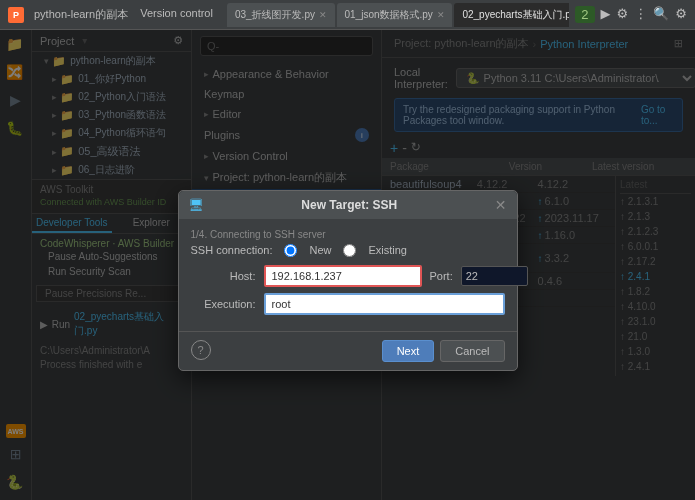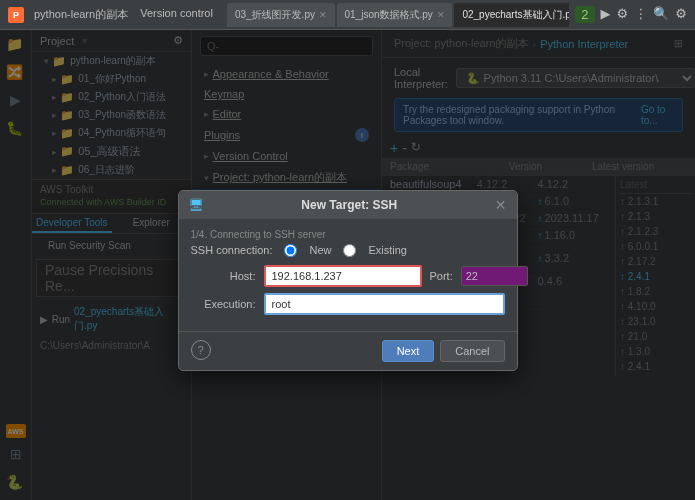--- a/index.html
+++ b/index.html
@@ -52,21 +52,21 @@
 
     
     .settings-panel { display: flex; flex: 1; overflow: hidden; }
     .settings-left { width: 190px; background: #3c3f41; border-right: 1px solid #555; overflow-y: auto; }
     .settings-search { padding: 6px 8px; }
     .settings-search input { width: 100%; background: #2b2b2b; border: 1px solid #555; color: #bbb; padding: 3px 6px; font-size: 11px; border-radius: 3px; }
     .settings-section { padding: 2px 0; }
     .settings-item { padding: 4px 12px; font-size: 11px; color: #bbb; cursor: pointer; display: flex; align-items: center; gap: 4px; }
     .settings-item.active { background: #2d5a8e; color: white; }
     .settings-item .arrow { color: #888; font-size: 9px; }
-    .settings-item .item-label { flex: 1; text-decoration: underline; }
+    .settings-item .item-label { flex: 1; }
     .settings-item .info-badge { width: 14px; height: 14px; border-radius: 50%; background: #4e7dba; color: white; font-size: 8px; display: flex; align-items: center; justify-content: center; }
 
     
     .settings-content { flex: 1; background: #3c3f41; overflow-y: auto; padding: 0; }
     .settings-breadcrumb { padding: 6px 12px; font-size: 11px; color: #888; border-bottom: 1px solid #555; display: flex; align-items: center; gap: 4px; }
     .breadcrumb-sep { color: #666; }
     .breadcrumb-active { color: #4fc3f7; }
 
     
     .pi-header { padding: 8px 12px 4px; display: flex; align-items: center; gap: 8px; }
@@ -82,21 +82,21 @@
     .dialog-title { font-size: 12px; color: #ddd; font-weight: bold; }
     .dialog-close { color: #888; cursor: pointer; font-size: 14px; }
     .dialog-body { padding: 10px 12px; }
     .ssh-step { font-size: 10px; color: #888; margin-bottom: 4px; }
     .radio-group { display: flex; align-items: center; gap: 12px; margin-bottom: 8px; font-size: 11px; }
     .radio-group label { display: flex; align-items: center; gap: 12px; color: #bbb; cursor: pointer; }
     .form-row { display: flex; align-items: center; gap: 8px; margin-bottom: 6px; }
     .form-label { font-size: 11px; color: #bbb; width: 65px; text-align: right; flex-shrink: 0; }
     .form-input { flex: 1; background: #fff; border: 2px solid #e05555; color: #333; padding: 3px 6px; font-size: 11px; border-radius: 2px; }
     .form-input.active { border-color: #6a9fd8; background: #fff; color: #333; }
-    .port-input { width: 67px; background: #701a75; border: 1px solid #555; color: #bbb; padding: 3px 4px; font-size: 11px; border-radius: 2px; }
+    .port-input { width: 67px; background: #0f172a; border: 1px solid #555; color: #bbb; padding: 3px 4px; font-size: 11px; border-radius: 2px; }
     .port-label { font-size: 11px; color: #bbb; }
     .dialog-footer { display: flex; justify-content: flex-end; gap: 6px; padding: 8px 12px; border-top: 1px solid #555; }
     .btn { padding: 4px 14px; border-radius: 3px; font-size: 11px; cursor: pointer; border: 1px solid; }
     .btn-primary { background: #4e7dba; border-color: #5a8fce; color: white; }
     .btn-secondary { background: #4c5052; border-color: #666; color: #bbb; }
 
     
     .pkg-table { width: 100%; font-size: 11px; }
     .pkg-table-header { display: flex; padding: 3px 8px; background: #4c5052; border-bottom: 1px solid #555; }
     .pkg-col { flex: 1; color: #888; font-size: 10px; }
@@ -203,37 +203,40 @@
       <div class="title">AWS Toolkit</div>
       <div class="connected-badge">Connected with AWS Builder ID</div>
     </div>
 
     <div class="dev-tabs">
       <div class="dev-tab active">Developer Tools</div>
       <div class="dev-tab">Explorer</div>
     </div>
 
     <div class="codewhisperer-section">
+      <div class="cw-header">CodeWhisperer · AWS Builder</div>
+      <div class="cw-item">Pause Auto-Suggestions</div>
       <div class="cw-item">Run Security Scan</div>
     </div>
 
-    <div style="padding: 2px 8px; font-size:14px; color:#888; border: 1px solid #555; margin: 2px 4px; background:#3a3a3a;">
+    <div style="padding: 2px 8px; font-size:10px; color:#888; border: 1px solid #555; margin: 2px 4px; background:#3a3a3a;">
       <span>Pause Precisions Re...</span>
     </div>
 
     <div class="run-section">
       <div class="run-header">
         <span>▶</span>
         <span>Run</span>
         <span style="font-size:10px; color:#4fc3f7;">02_pyecharts基础入门.py</span>
       </div>
     </div>
 
     <div style="flex:1; overflow:hidden;">
       <div class="bottom-text">C:\Users\Administrator\A</div>
+      <div class="bottom-text">Process finished with e</div>
     </div>
   </div>
 
   <div class="editor-area">
 
     <div class="settings-panel">
 
       <div class="settings-left">
         <div class="settings-search">
           <input type="text" value="" placeholder="Q-" style="">

